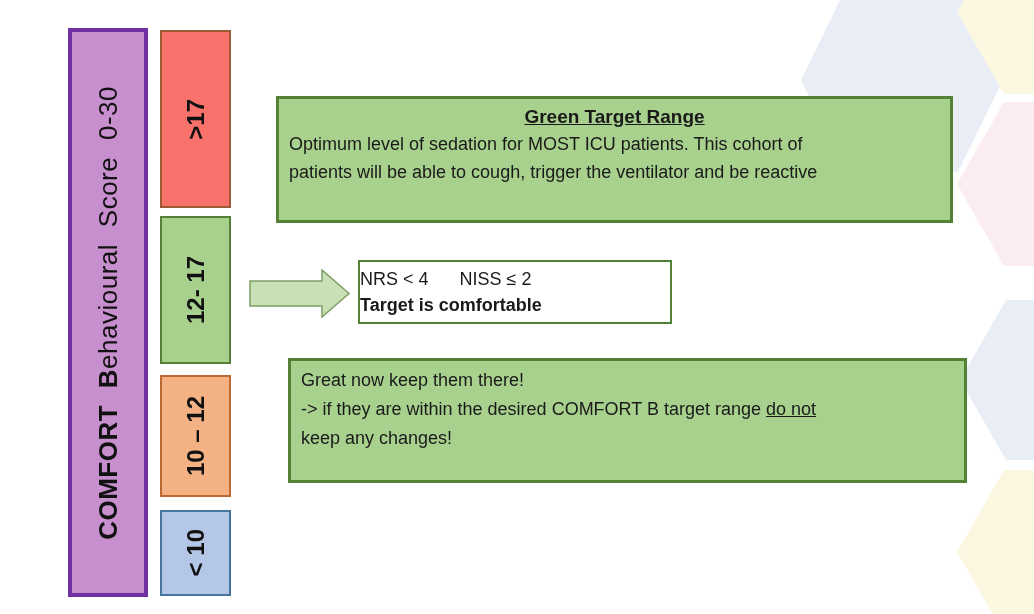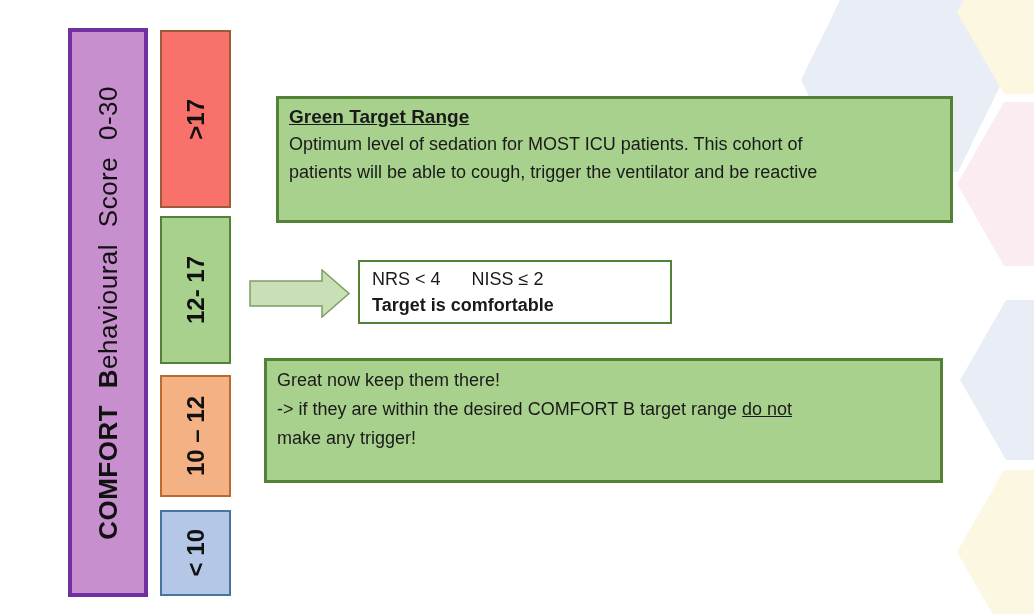--- a/index.html
+++ b/index.html
@@ -37,31 +37,31 @@
   .range-verylow {top:510px;height:86px; background:#b4c7e7;border:2px solid #46759e;}
 
   
   .info-box{
     position:absolute;background:#a9d18e;border:3px solid #538135;box-sizing:border-box;
     font-size:18px;line-height:28px;padding:5px 10px;
   }
   .info-box .line{white-space:nowrap;}
   .green-target-box{left:276px;top:96px;width:677px;height:127px;}
   .green-target-box .title{
-    font-weight:bold;font-size:19px;line-height:26px;
+    text-align:center;font-weight:bold;font-size:19px;line-height:26px;
   }
   .green-target-box .title span{text-decoration:underline;}
-  .advice-box{left:264px;top:358px;width:679px;height:125px;line-height:29px;}
+  .advice-box{left:288px;top:358px;width:679px;height:125px;line-height:29px;}
   .advice-box .emph{font-weight:normal;text-decoration:underline;}
 
   
   .assess-box{
     position:absolute;left:358px;top:260px;width:314px;height:64px;
     background:#fff;border:2px solid #538135;box-sizing:border-box;
-    padding:4px 12px;font-size:18px;line-height:26px;
+    padding:4px 0;font-size:18px;line-height:26px;
   }
   .assess-box .niss{margin-left:26px;}
   .assess-box .status{font-weight:bold;}
 
   .arrow-wrap{position:absolute;left:249px;top:269px;width:102px;height:49px;}
 </style>
 </head>
 <body>
 
 <div class="stage">
@@ -115,17 +115,17 @@
         <span class="niss">NISS ≤ 2</span>
       </div>
       <div class="status">Target is comfortable</div>
     </div>
 
     <div class="info-box advice-box">
       <div class="line">Great now keep them there!</div>
       <div class="line">
         <span>-&gt; if they are within the desired COMFORT B target range </span><span class="emph">do not</span>
       </div>
-      <div class="line">make any trigger!</div>
+      <div class="line">keep any changes!</div>
     </div>
 
   </div>
 </div>
 
 </body></html>

